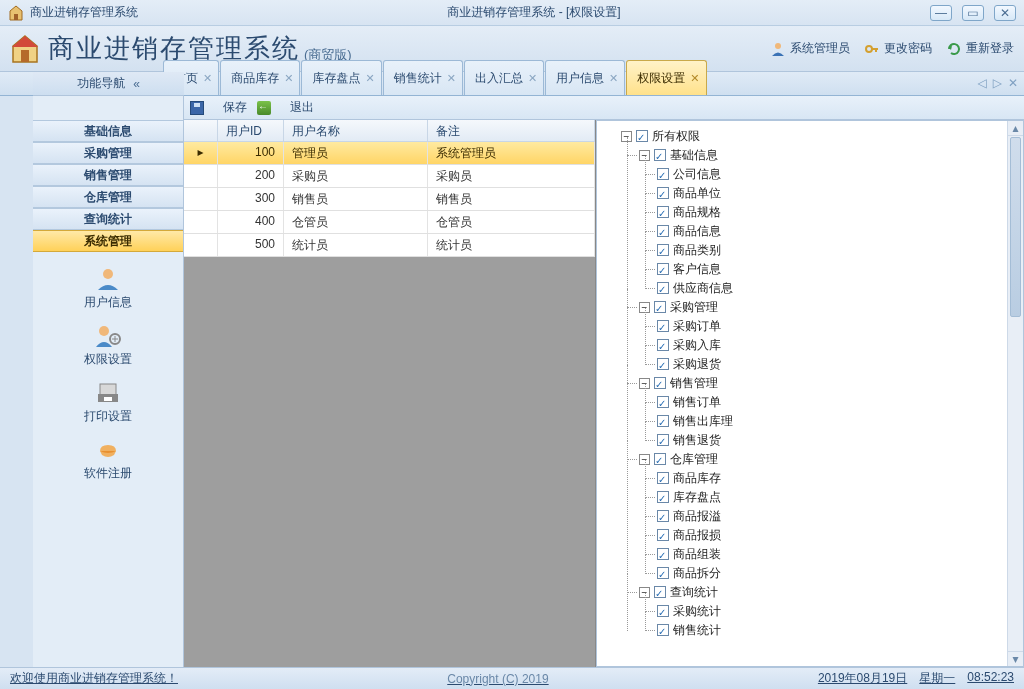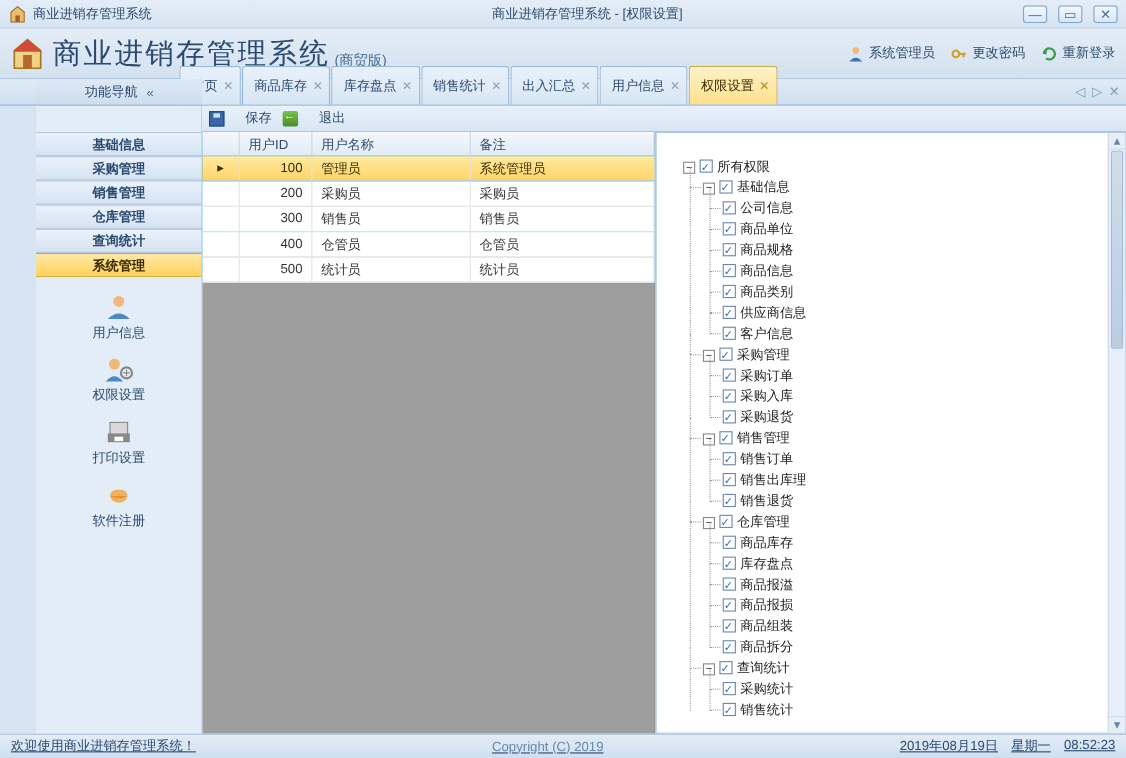--- a/index.html
+++ b/index.html
@@ -73,21 +73,21 @@
 .gc-name{ width:144px; }
 .gc-remark{ flex:1; }
 
 
 .tree-pane { flex:1; background:#fff; border:1px solid #b0c5dc; margin:0; overflow:hidden; position:relative; }
 .tree-scroll { position:absolute; right:0; top:0; bottom:0; width:16px; background:#e8eef6; border-left:1px solid #cdd9e8; }
 .tree-scroll .thumb { position:absolute; top:16px; left:2px; right:2px; height:180px; background:linear-gradient(#d0ddec,#b9cde2); border:1px solid #a4bdd6; border-radius:2px; }
 .tree-scroll .arr { position:absolute; left:0; right:0; height:15px; display:flex; align-items:center; justify-content:center; color:#6a88a8; }
 .tree-scroll .arr.up{ top:0; border-bottom:1px solid #cdd9e8; }
 .tree-scroll .arr.dn{ bottom:0; border-top:1px solid #cdd9e8; }
-.tree { padding:21px 4px 6px 6px; overflow:hidden; color:#222; }
+.tree { padding:6px 4px 6px 6px; overflow:hidden; color:#222; }
 .tree ul { list-style:none; padding-left:18px; }
 .tree li { position:relative; line-height:19px; white-space:nowrap; }
 .tree li::before { content:""; position:absolute; left:-12px; top:-9px; bottom:9px; border-left:1px dotted #999; }
 .tree li::after { content:""; position:absolute; left:-12px; top:9px; width:10px; border-top:1px dotted #999; }
 .tree > ul > li::before, .tree > ul > li::after { display:none; }
 .tree .tog { display:inline-block; width:11px; height:11px; border:1px solid #888; background:#fff; text-align:center; line-height:9px; font-size:10px; margin-right:4px; position:relative; top:0; cursor:pointer; }
 .tree .cb { display:inline-block; width:12px; height:12px; border:1px solid #6a88a8; background:#fff; margin-right:4px; position:relative; top:2px; }
 .tree .cb.ck::after { content:"✓"; color:#2a6fb5; font-size:10px; position:absolute; left:0; top:-3px; }
 
 
@@ -305,22 +305,22 @@
       <div class="tree-pane">
         <div class="tree">
             <ul id="tree-root">
               <li><span class="tog">−</span><span class="cb ck"></span><span>所有权限</span><ul>
                   <li><span class="tog">−</span><span class="cb ck"></span><span>基础信息</span><ul>
                       <li><span class="cb ck"></span><span>公司信息</span></li>
                       <li><span class="cb ck"></span><span>商品单位</span></li>
                       <li><span class="cb ck"></span><span>商品规格</span></li>
                       <li><span class="cb ck"></span><span>商品信息</span></li>
                       <li><span class="cb ck"></span><span>商品类别</span></li>
+                      <li><span class="cb ck"></span><span>客户信息</span></li>
                       <li><span class="cb ck"></span><span>供应商信息</span></li>
-                      <li><span class="cb ck"></span><span>客户信息</span></li>
                     </ul></li>
                   <li><span class="tog">−</span><span class="cb ck"></span><span>采购管理</span><ul>
                       <li><span class="cb ck"></span><span>采购订单</span></li>
                       <li><span class="cb ck"></span><span>采购入库</span></li>
                       <li><span class="cb ck"></span><span>采购退货</span></li>
                     </ul></li>
                   <li><span class="tog">−</span><span class="cb ck"></span><span>销售管理</span><ul>
                       <li><span class="cb ck"></span><span>销售订单</span></li>
                       <li><span class="cb ck"></span><span>销售出库理</span></li>
                       <li><span class="cb ck"></span><span>销售退货</span></li>

